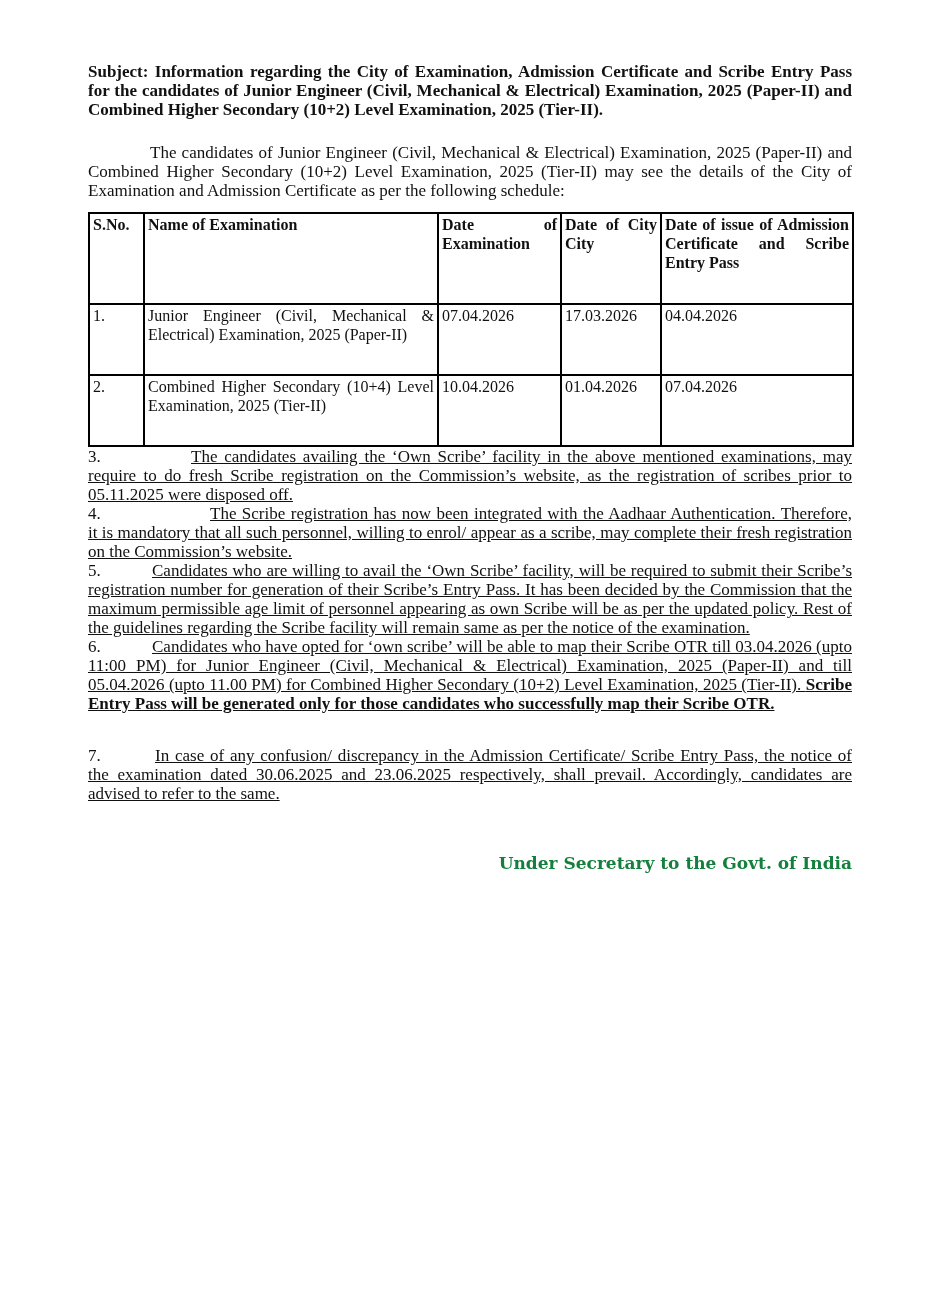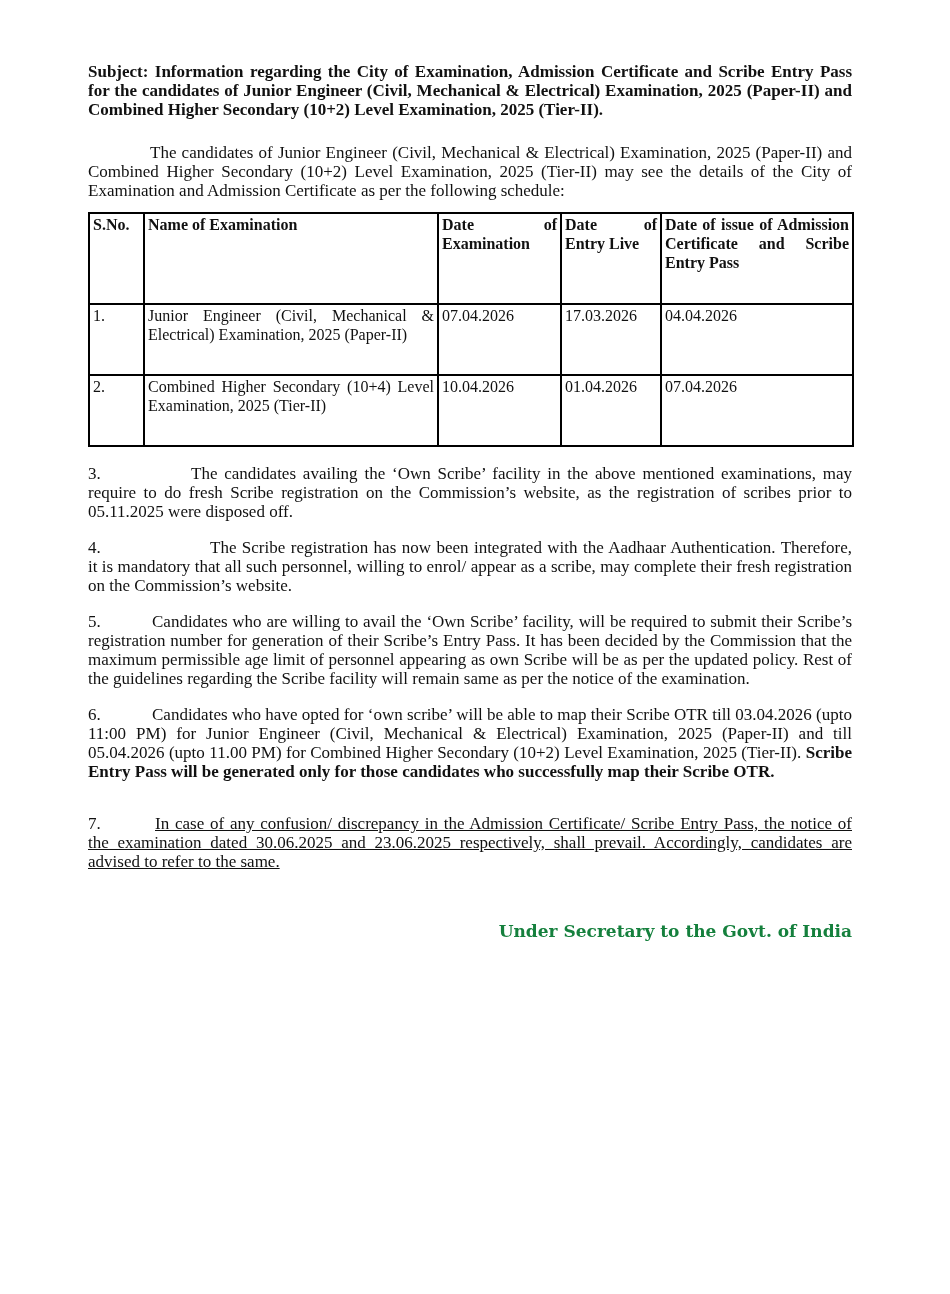--- a/index.html
+++ b/index.html
@@ -53,21 +53,21 @@
   tr.data-row td{height:66px;}
   .num-para{text-align:justify;}
   .pnum{display:inline-block;}
   .pw-2{width:78px;}
   .pw-3{width:103px;}
   .pw-4{width:122px;}
   .pw-5{width:64px;}
   .pw-6{width:64px;}
   .pw-7{width:67px;}
   .mt-after-table{margin-top:32px;}
-  .mt-std{margin-top:17px;}
+  .mt-std{text-decoration:underline;}
   .mt-big{margin-top:33px;text-decoration:underline;}
   .signature{
     margin-top:48px;
     text-align:right;
     font-weight:bold;
     font-family:"DejaVu Serif","Liberation Serif",serif;
     font-size:17px;
     line-height:24px;
     color:#15803d;
   }
@@ -88,21 +88,21 @@
         <col class="c-name">
         <col class="c-exam">
         <col class="c-live">
         <col class="c-issue">
     </colgroup>
     <thead>
       <tr class="head-row">
         <th>S.No.</th>
         <th>Name of Examination</th>
         <th>Date of Examination</th>
-        <th>Date of Entry Live</th>
+        <th>Date of City City</th>
         <th>Date of issue of Admission Certificate and Scribe Entry Pass</th>
       </tr>
     </thead>
     <tbody>
       <tr class="data-row">
         <td>1.</td>
         <td>Junior Engineer (Civil, Mechanical &amp; Electrical) Examination, 2025 (Paper-II)</td>
         <td>07.04.2026</td>
         <td>17.03.2026</td>
         <td>04.04.2026</td>

